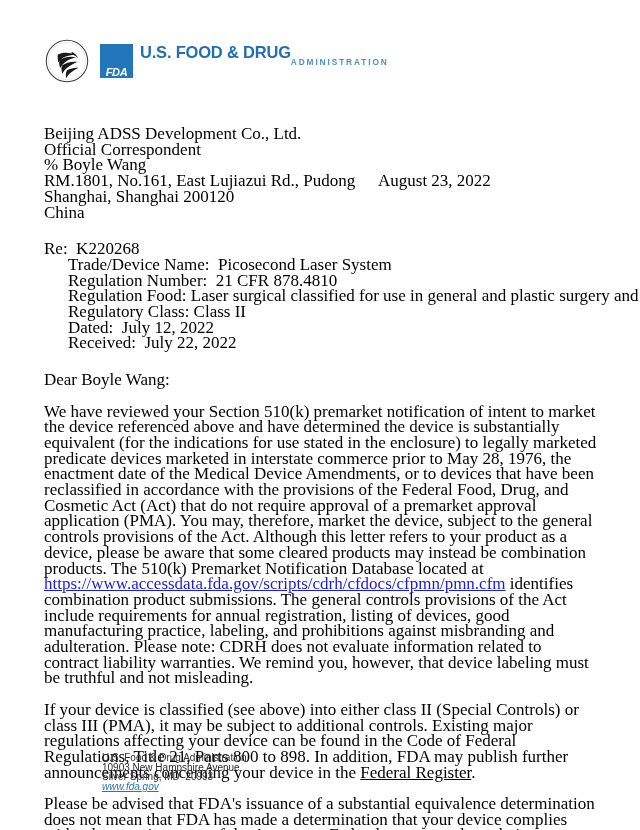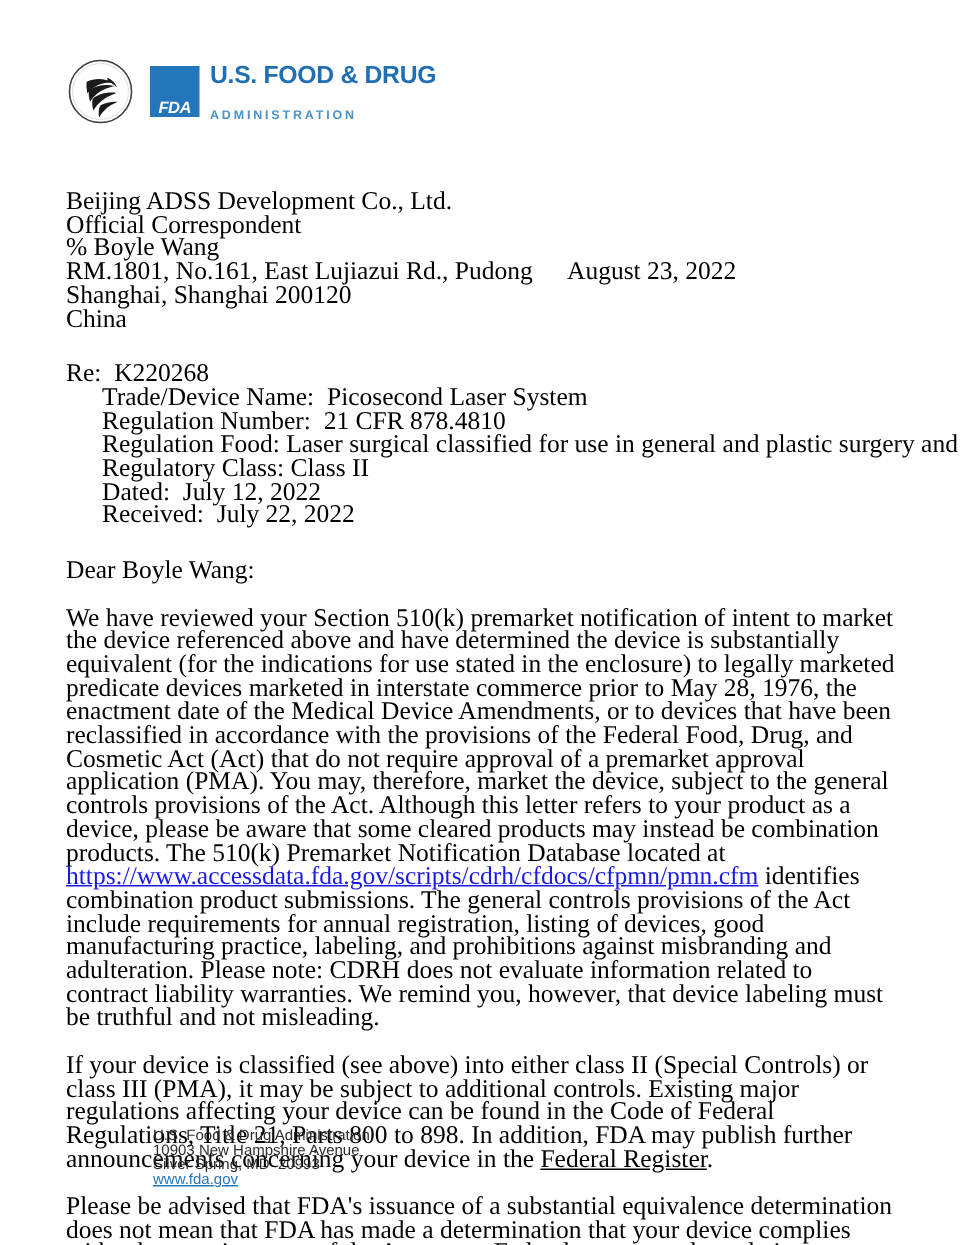--- a/index.html
+++ b/index.html
@@ -49,22 +49,21 @@
     color: #ffffff;
     font-family: "Liberation Sans", sans-serif;
     font-weight: bold;
     font-size: 11px;
     font-style: italic;
     letter-spacing: -0.3px;
   }
   .fda-words {
     margin-left: 7px;
     display: flex;
-    flex-direction: column;
-    justify-content: center;
+    flex-direction: row;
   }
   .fda-line1 {
     font-family: "Liberation Sans", sans-serif;
     font-weight: bold;
     font-size: 16.5px;
     color: #1f6fb2;
     line-height: 1;
     letter-spacing: -0.2px;
   }
   .fda-line2 {
@@ -126,20 +125,21 @@
     font-family: "Liberation Sans", sans-serif;
     font-size: 10px;
     line-height: 9.6px;
     color: #2b2b2b;
     margin-left: 48px;
   }
   .footer div { white-space: pre; }
   .footer a {
     color: #2476ba;
     text-decoration: underline;
+    font-style: italic;
   }
 </style>
 </head>
 <body>
 
 <div class="letterhead">
   <svg class="hhs-seal" viewBox="0 0 100 100">
     <circle cx="50" cy="50" r="45" fill="none" stroke="#3c3c3c" stroke-width="2.2"></circle>
     <circle cx="50" cy="50" r="40.5" fill="none" stroke="#cfcfcf" stroke-width="1"></circle>
     <g fill="#1a1a1a">

